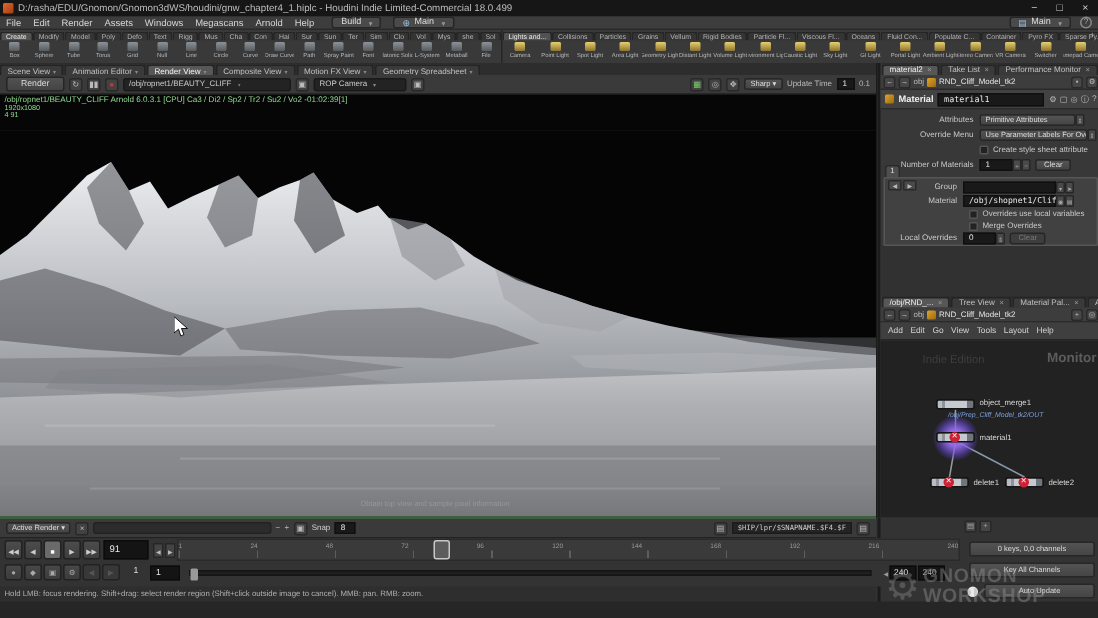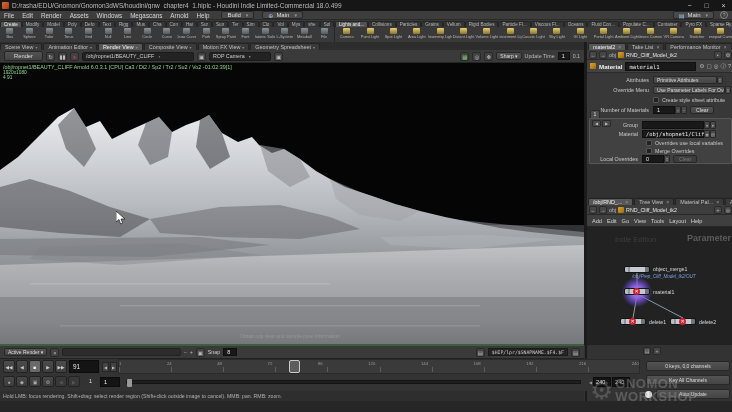--- a/index.html
+++ b/index.html
@@ -460,21 +460,21 @@
         <span class="mitem">Add</span>
         <span class="mitem">Edit</span>
         <span class="mitem">Go</span>
         <span class="mitem">View</span>
         <span class="mitem">Tools</span>
         <span class="mitem">Layout</span>
         <span class="mitem">Help</span>
       </div>
     <div class="canvas">
       <span class="indie">Indie Edition</span>
-      <span class="ctxlabel">Parameter</span>
+      <span class="ctxlabel">Monitor</span>
       <svg width="147" height="118" style="position:absolute;left:0;top:0;">
         <line x1="50" y1="46" x2="50" y2="61" stroke="#9a9a9a" stroke-width="1"></line>
         <line x1="50" y1="68" x2="46" y2="91" stroke="#9a9a9a" stroke-width="1"></line>
         <line x1="52" y1="68" x2="96" y2="91" stroke="#8899aa" stroke-width="1"></line>
       </svg>
       <div class="glow" style="left:35px;top:50px;"></div>
       <div class="nodebody" style="left:37px;top:39px;"></div>
       <span class="nodelabel" style="left:66px;top:39px;">object_merge1</span>
       <span class="noderef" style="left:45px;top:47px;">/obj/Prep_Cliff_Model_tk2/OUT</span>
       <div class="nodebody" style="left:37px;top:61px;"></div>

